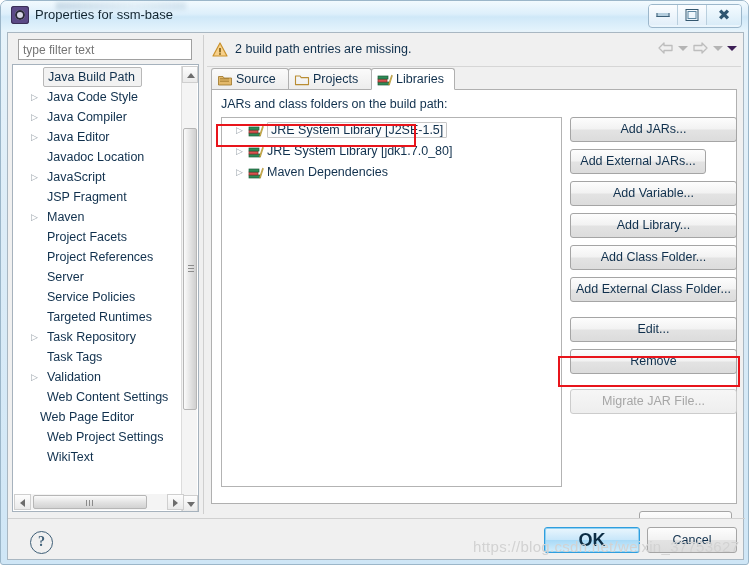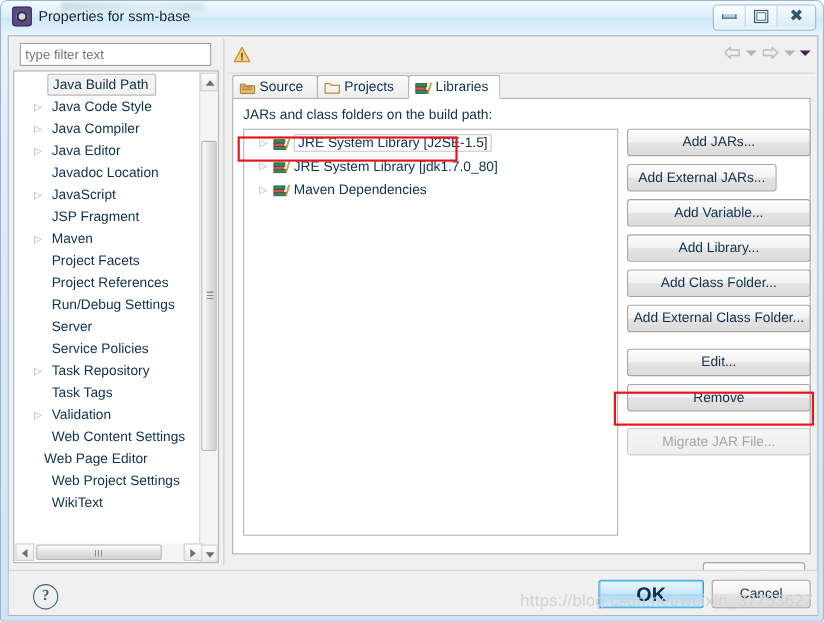--- a/index.html
+++ b/index.html
@@ -225,23 +225,23 @@
             <div style="height: 20px; line-height: 20px;"><span class="tnode sel">Java Build Path</span></div>
             <div class="tnode" style="height: 20px; line-height: 20px;"><span class="arw">▷</span><span>Java Code Style</span></div>
             <div class="tnode" style="height: 20px; line-height: 20px;"><span class="arw">▷</span><span>Java Compiler</span></div>
             <div class="tnode" style="height: 20px; line-height: 20px;"><span class="arw">▷</span><span>Java Editor</span></div>
             <div class="tnode" style="height: 20px; line-height: 20px;"><span>Javadoc Location</span></div>
             <div class="tnode" style="height: 20px; line-height: 20px;"><span class="arw">▷</span><span>JavaScript</span></div>
             <div class="tnode" style="height: 20px; line-height: 20px;"><span>JSP Fragment</span></div>
             <div class="tnode" style="height: 20px; line-height: 20px;"><span class="arw">▷</span><span>Maven</span></div>
             <div class="tnode" style="height: 20px; line-height: 20px;"><span>Project Facets</span></div>
             <div class="tnode" style="height: 20px; line-height: 20px;"><span>Project References</span></div>
-            <div class="tnode" style="height: 20px; line-height: 20px;"><span>Run/Debug Settings</span></div>
             <div class="tnode" style="height: 20px; line-height: 20px;"><span>Server</span></div>
             <div class="tnode" style="height: 20px; line-height: 20px;"><span>Service Policies</span></div>
+            <div class="tnode" style="height: 20px; line-height: 20px;"><span>Targeted Runtimes</span></div>
             <div class="tnode" style="height: 20px; line-height: 20px;"><span class="arw">▷</span><span>Task Repository</span></div>
             <div class="tnode" style="height: 20px; line-height: 20px;"><span>Task Tags</span></div>
             <div class="tnode" style="height: 20px; line-height: 20px;"><span class="arw">▷</span><span>Validation</span></div>
             <div class="tnode" style="height: 20px; line-height: 20px;"><span>Web Content Settings</span></div>
             <div class="tnode" style="height: 20px; line-height: 20px; padding-left: 27px;"><span>Web Page Editor</span></div>
             <div class="tnode" style="height: 20px; line-height: 20px;"><span>Web Project Settings</span></div>
             <div class="tnode" style="height: 20px; line-height: 20px;"><span>WikiText</span></div>
           </div>
         <div class="vscroll">
           <div class="vs-up"></div>
@@ -263,20 +263,21 @@
     <div class="vsep"></div>
 
     <div class="rightpane">
 
       <div class="msgbar">
         <svg class="warn-icon" viewBox="0 0 16 15">
           <path d="M8 1 L15 14 L1 14 Z" fill="#f7d08a" stroke="#c9912c" stroke-width="1.2" stroke-linejoin="round"></path>
           <rect x="7.2" y="6" width="1.6" height="4.4" fill="#7a5a12"></rect>
           <rect x="7.2" y="11.2" width="1.6" height="1.6" fill="#7a5a12"></rect>
         </svg>
+        <div class="msgtext">2 build path entries are missing.</div>
         <div class="navs">
           <svg class="arrow-l" viewBox="0 0 17 14">
             <path d="M7 2 L2 7 L7 12 L7 9.5 L15 9.5 L15 4.5 L7 4.5 Z" fill="none" stroke="#bdbdbd" stroke-width="1.3" stroke-linejoin="round"></path>
           </svg>
           <span class="caret"></span>
           <svg class="arrow-r" viewBox="0 0 17 14">
             <path d="M10 2 L15 7 L10 12 L10 9.5 L2 9.5 L2 4.5 L10 4.5 Z" fill="none" stroke="#bdbdbd" stroke-width="1.3" stroke-linejoin="round"></path>
           </svg>
           <span class="caret"></span>
           <span class="caret dark"></span>

